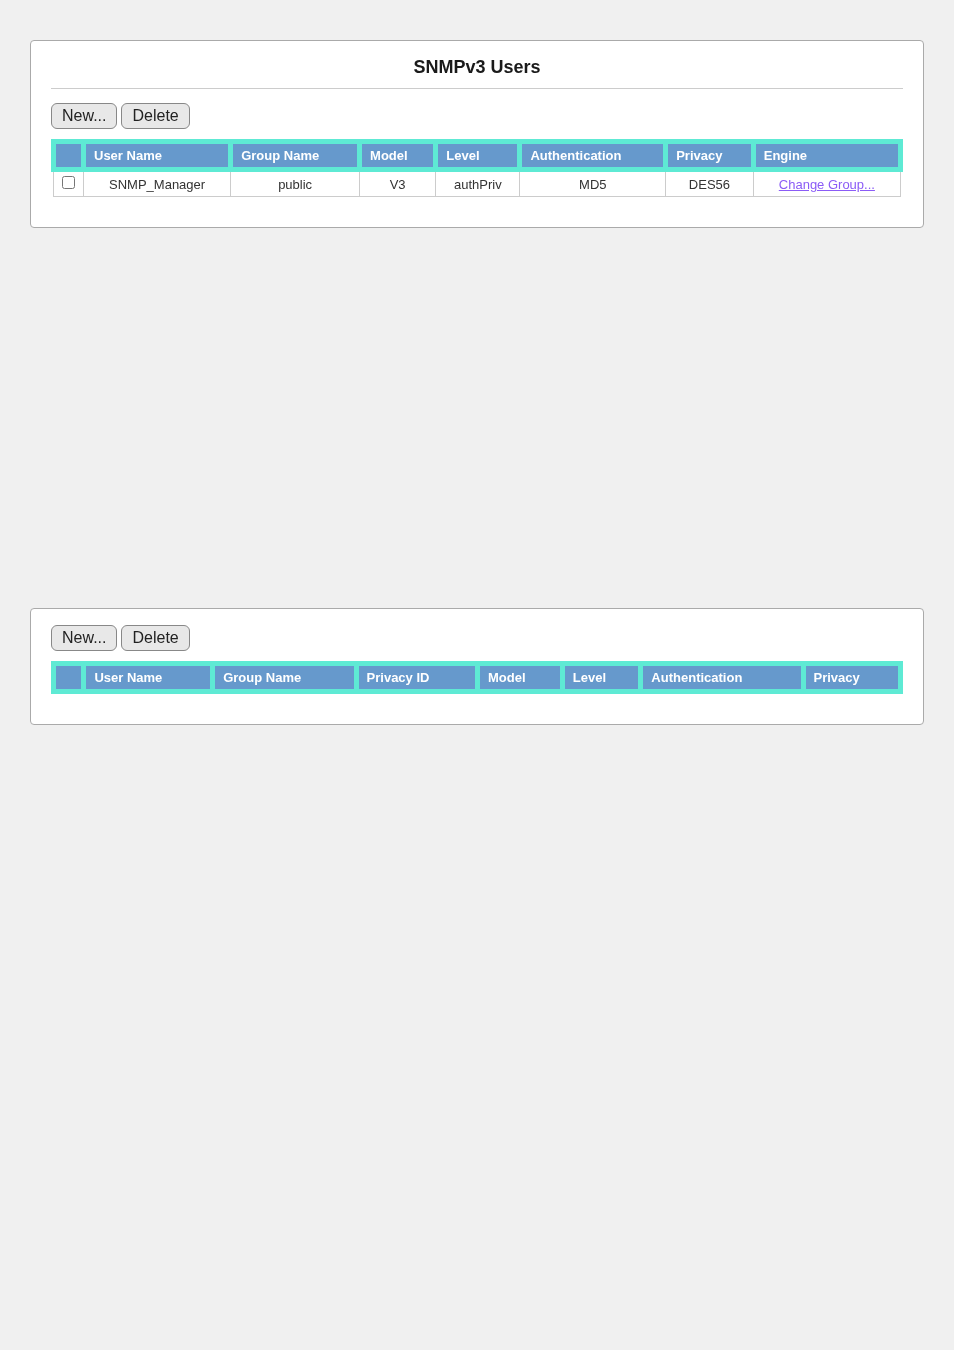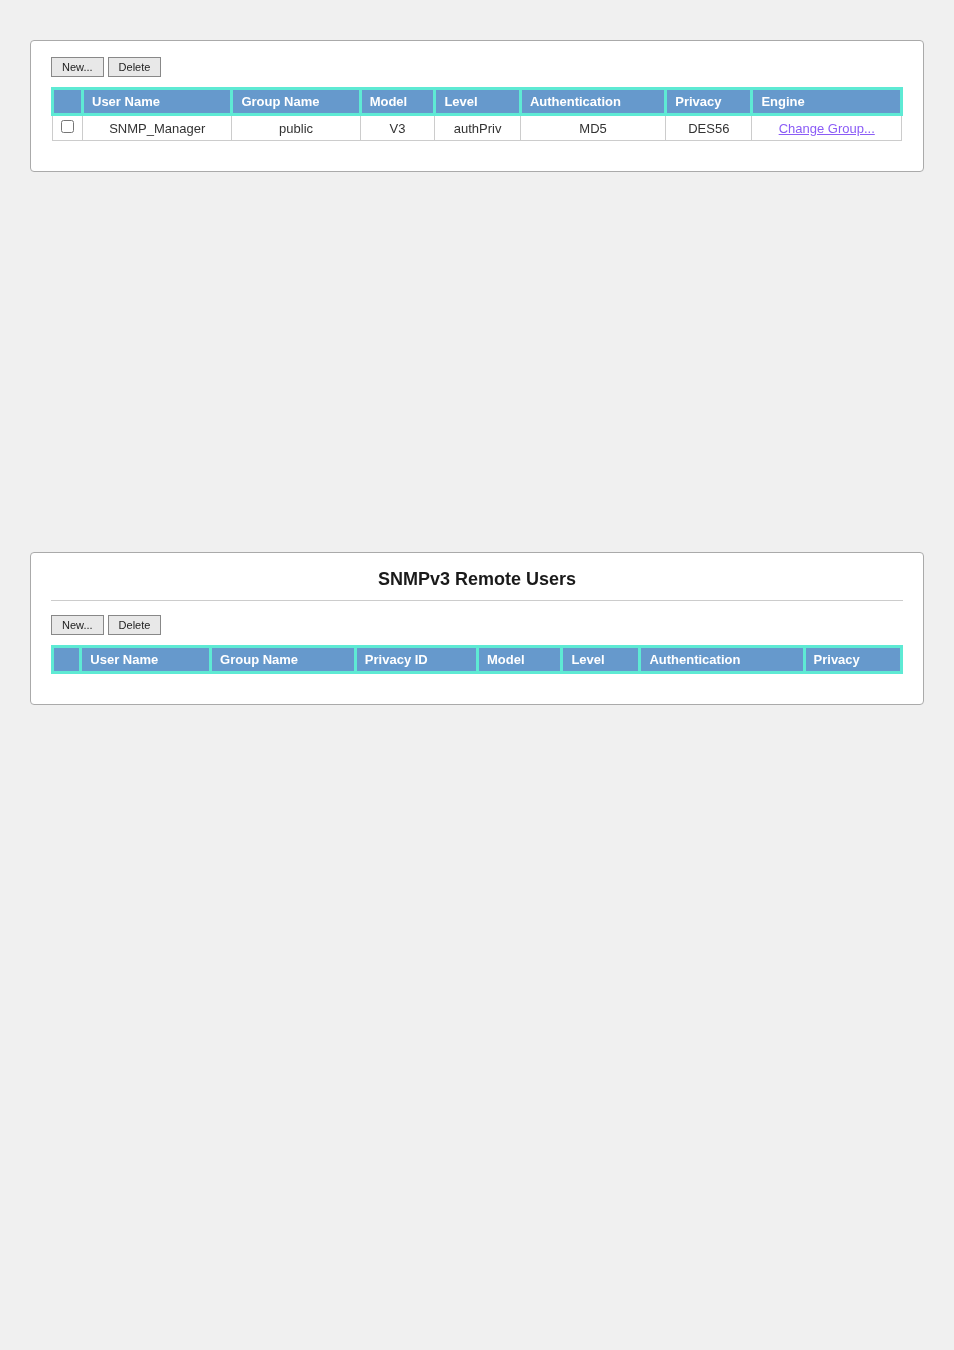--- a/index.html
+++ b/index.html
@@ -45,41 +45,41 @@
     .toolbar {
       display: flex;
       gap: 4px;
       margin-bottom: 10px;
     }
 
     .btn {
       border: 1px solid #888;
       background: #e8e8e8;
       padding: 3px 10px;
-      font-size: 11px;
+      font-size: 16px;
       cursor: pointer;
-      border-radius: 0;
+      border-radius: 6px;
       color: #222;
     }
 
     table {
       border-collapse: collapse;
       width: 100%;
       font-size: 13px;
     }
 
     thead tr {
       background-color: #6699cc;
     }
 
     thead th {
       color: #fff;
       font-weight: bold;
       padding: 4px 8px;
-      border: 3px solid #5eead4;
+      border: 5px solid #5eead4;
       text-align: left;
       white-space: nowrap;
     }
 
     tbody tr {
       background-color: #fff;
     }
 
     tbody td {
       padding: 4px 8px;
@@ -111,20 +111,21 @@
     .spacer2 {
       height: 380px;
     }
   </style>
 </head>
 <body>
 
 <div class="page-container">
 
   <div class="panel">
+    <div class="panel-title">SNMPv3 Users</div>
 
     <div class="toolbar">
       <button class="btn">New...</button>
       <button class="btn">Delete</button>
     </div>
 
     <table>
       <thead>
         <tr>
           <th></th>
@@ -150,21 +151,20 @@
           <td>DES56</td>
           <td><span class="action-link">Change Group...</span></td>
         </tr>
       </tbody>
     </table>
   </div>
 
   <div class="spacer"></div>
 
   <div class="panel">
-    <div class="panel-title">SNMPv3 Remote Users</div>
 
     <div class="toolbar">
       <button class="btn">New...</button>
       <button class="btn">Delete</button>
     </div>
 
     <table>
       <thead>
         <tr>
           <th></th>

